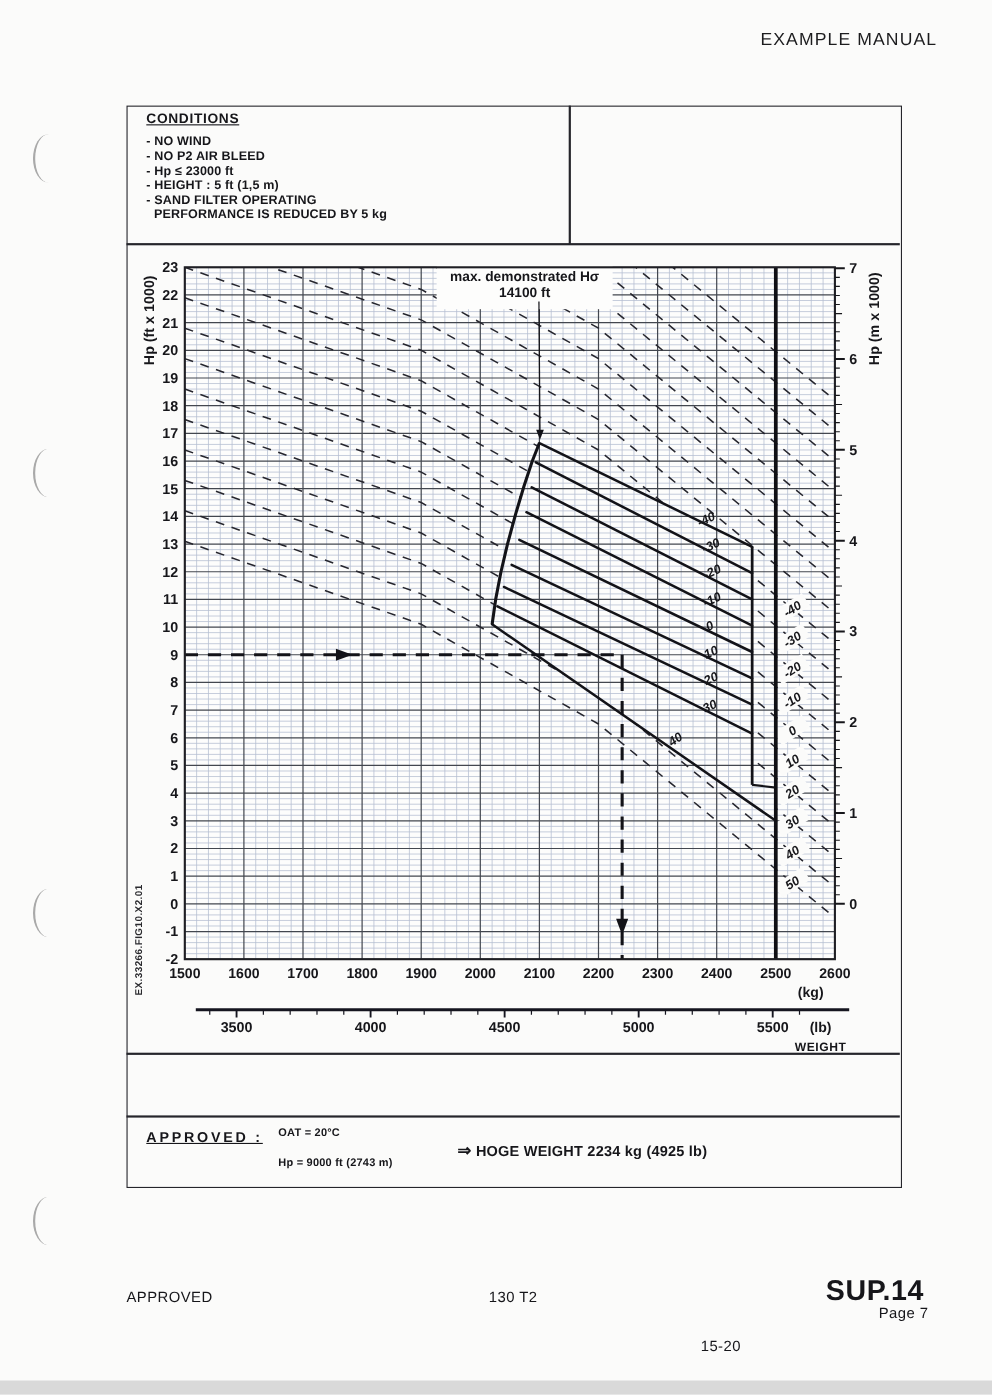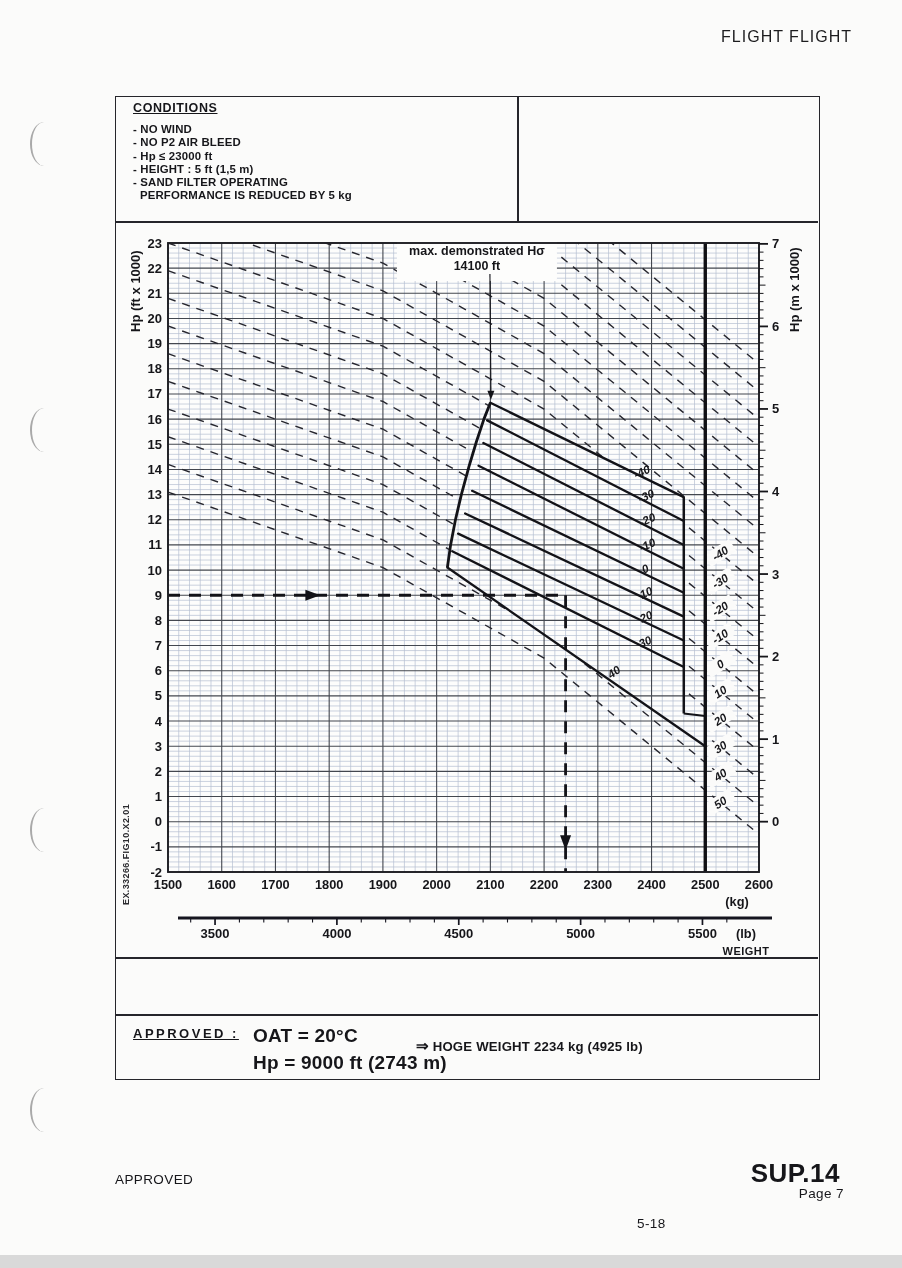--- a/index.html
+++ b/index.html
@@ -7,36 +7,36 @@
         font-family:"Liberation Sans",sans-serif;color:#16161a;}
   .abs{position:absolute;}
   .hdr{font-size:16px;letter-spacing:1px;font-weight:500;color:#1c1c1e;}
   .outer-box{border:1.7px solid #25252b;}
   .divline{background:#25252b;}
   .cond-title{font-size:12.5px;font-weight:700;text-decoration:underline;letter-spacing:.6px;margin-bottom:8px;}
   .cond-item{font-size:11.4px;font-weight:700;line-height:13.3px;letter-spacing:.15px;white-space:pre;}
   .cond-item.cont{padding-left:7px;}
   .ttl{font-size:15.5px;font-weight:700;line-height:19.5px;text-align:center;letter-spacing:.3px;}
   .ex-label{font-size:13px;font-weight:700;text-decoration:underline;letter-spacing:2.5px;}
-  .ex-line{font-size:19px;font-weight:700;letter-spacing:.2px;}
+  .ex-line{font-size:10px;font-weight:700;letter-spacing:.2px;}
   .ex-res{font-size:13.2px;font-weight:700;letter-spacing:.2px;}
   .fig-cap{font-size:13.5px;font-weight:400;}
   .foot{font-size:13.5px;font-weight:400;letter-spacing:.4px;}
   .sup{font-size:26px;font-weight:700;letter-spacing:.5px;}
   .sideref{font-size:9px;font-weight:700;color:#2a2a2e;transform:rotate(-90deg);transform-origin:left top;letter-spacing:.4px;}
   .arc{width:26px;height:44px;border-left:2px solid #9b9b9b;border-radius:50%;opacity:.85;}
   .botstrip{left:0;width:902px;top:1255px;height:13px;background:#d9d9d9;}
   svg text{font-family:"Liberation Sans",sans-serif;}
 </style>
 </head>
 <body>
 
 <div class="page">
 
-  <div class="abs hdr" style="top:28px;right:50px;">FLIGHT FLIGHT</div>
+  <div class="abs hdr" style="top:28px;right:50px;">EXAMPLE MANUAL</div>
 
   <div class="abs arc" style="left:30px;top:122px;"></div>
   <div class="abs arc" style="left:30px;top:408px;"></div>
   <div class="abs arc" style="left:30px;top:808px;"></div>
   <div class="abs arc" style="left:30px;top:1088px;"></div>
 
   <div class="abs outer-box" style="left:115px;top:96px;width:703px;height:982px;"></div>
   <div class="abs divline" style="left:115px;top:221px;width:703px;height:1.7px;"></div>
   <div class="abs divline" style="left:517px;top:96px;width:1.7px;height:126px;"></div>
   <div class="abs divline" style="left:115px;top:957px;width:703px;height:1.7px;"></div>
@@ -543,18 +543,19 @@
   <div class="abs ex-label" style="left:133px;top:1026px;">APPROVED :</div>
   <div class="abs ex-line" style="left:253px;top:1025px;">OAT = 20°C</div>
   <div class="abs ex-line" style="left:253px;top:1052px;">Hp = 9000 ft (2743 m)</div>
   <div class="abs ex-res" style="left:416px;top:1037px;">
     <span style="font-size:15px;">⇒</span>
     <span>HOGE WEIGHT 2234 kg (4925 lb)</span>
   </div>
 
 
   <div class="abs foot" style="left:115px;top:1172px;">APPROVED</div>
+  <div class="abs foot" style="left:115px;top:1172px;width:703px;text-align:center;">130 T2</div>
   <div class="abs sup" style="right:62px;top:1158px;">SUP.14</div>
-  <div class="abs foot" style="left:637px;top:1216px;">5-18</div>
+  <div class="abs foot" style="left:637px;top:1216px;">15-20</div>
   <div class="abs foot" style="right:58px;top:1186px;">Page 7</div>
 
   <div class="abs botstrip"></div>
 </div>
 
 </body></html>

